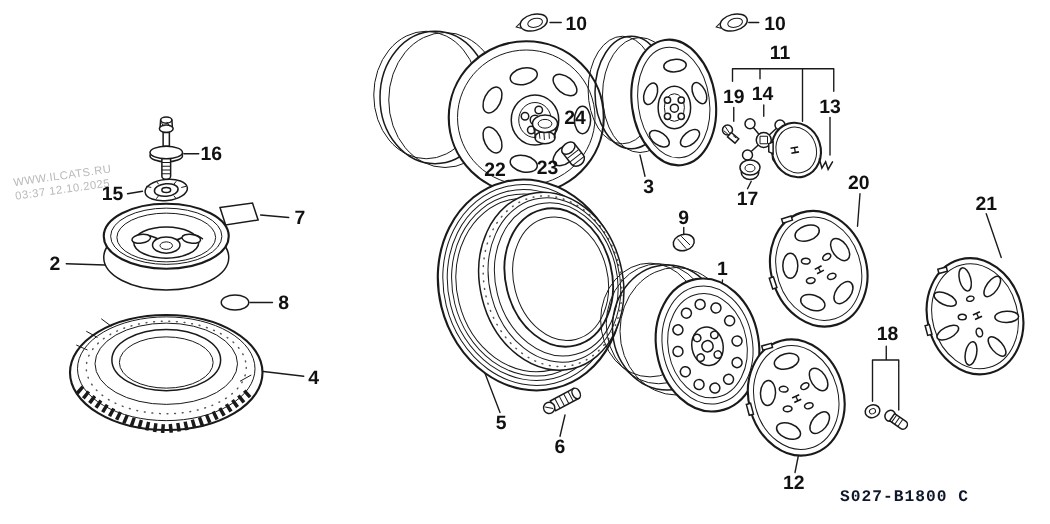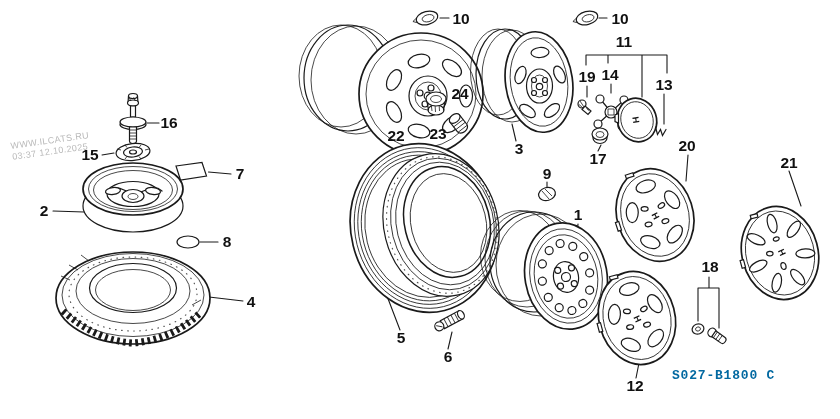--- a/index.html
+++ b/index.html
@@ -10,21 +10,21 @@
   .thin{stroke:#1a1a1a;fill:none;stroke-width:0.8;}
   .wh{stroke:#1a1a1a;fill:#ffffff;stroke-width:1.2;}
   .whk{stroke:#1a1a1a;fill:#ffffff;stroke-width:1.7;}
   .ld{stroke:#1a1a1a;fill:none;stroke-width:1.1;stroke-linecap:round;}
   .dot{stroke:#555;fill:none;stroke-width:1.2;stroke-dasharray:0.6 5.5;stroke-linecap:round;}
   .tread{stroke:#1a1a1a;fill:none;stroke-width:7;stroke-dasharray:2.8 3.4;}
   .callout{font:bold 15.5px "Liberation Sans",sans-serif;fill:#111;text-anchor:middle;}
   .hlogo{font:bold 9px "Liberation Sans",sans-serif;fill:#111;text-anchor:middle;}
   .watermark{position:absolute;left:10px;top:141px;transform:rotate(-8deg);transform-origin:left top;
              color:#b9b9b9;font:9px/10.5px "Liberation Sans",sans-serif;letter-spacing:.4px;}
-  .partcode{position:absolute;left:672px;top:368px;color:#0369a1;white-space:pre;
+  .partcode{position:absolute;left:672px;top:390px;color:#0f172a;white-space:pre;
             font:bold 13px "Liberation Mono",monospace;letter-spacing:.8px;}
 </style>
 </head>
 <body>
 
 <div id="stage">
 
   <div class="watermark">
     <div>WWW.ILCATS.RU</div>
     <div>03:37 12.10.2025</div>

